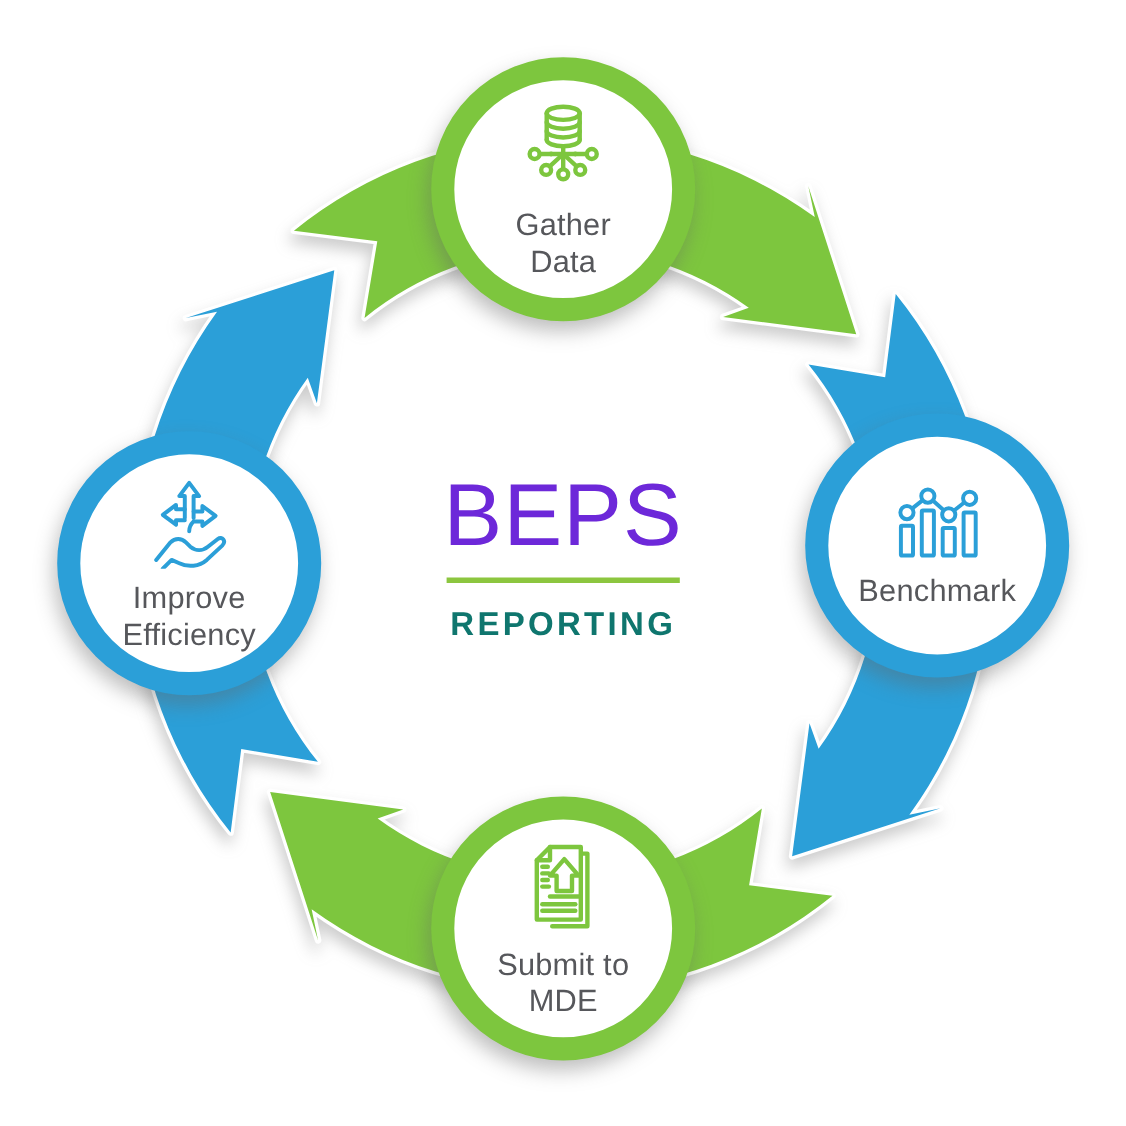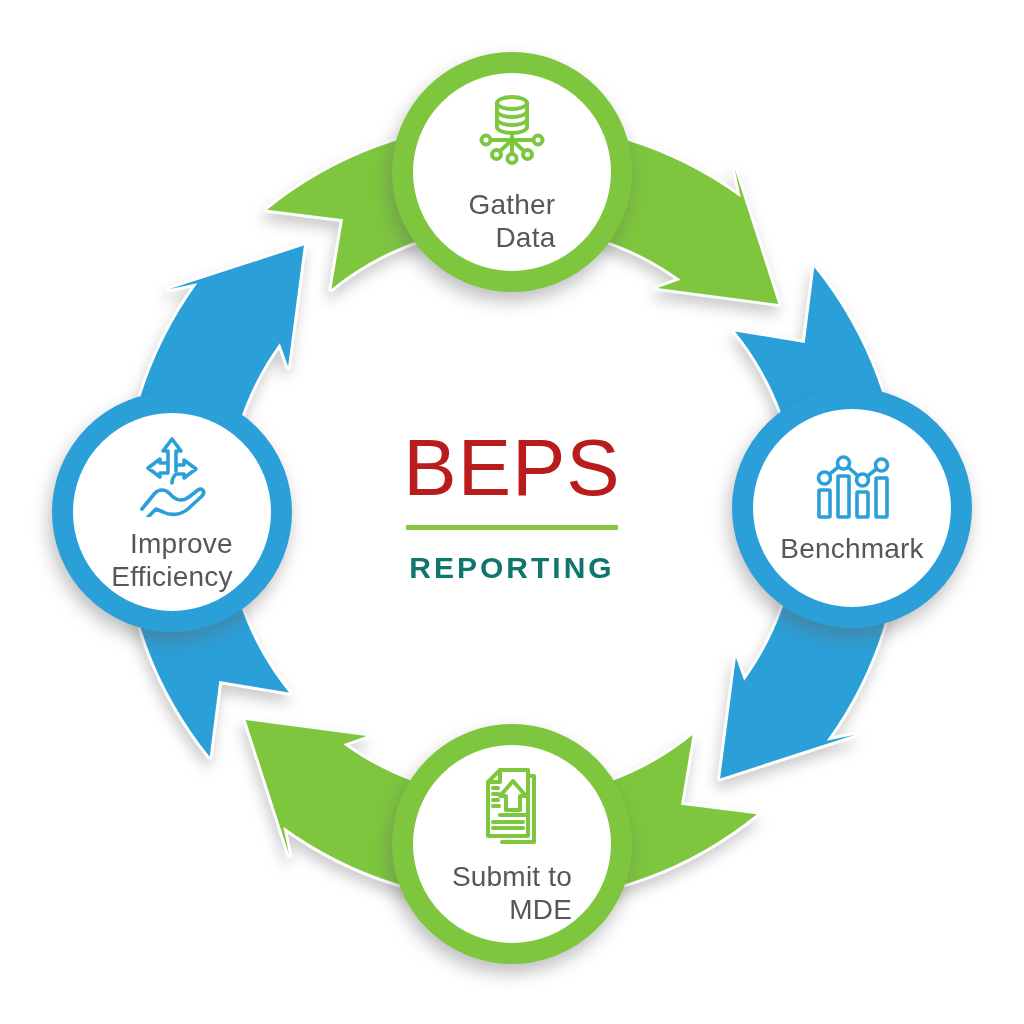--- a/index.html
+++ b/index.html
@@ -37,28 +37,28 @@
     position: absolute;
     width: 240px;
     height: 240px;
     box-sizing: border-box;
     border-radius: 50%;
     background: #ffffff;
     display: flex;
     flex-direction: column;
     align-items: center;
     justify-content: center;
-    text-align: right;
+    text-align: center;
     filter: drop-shadow(-3px 9px 9px rgba(100,100,100,0.42));
   }
   .node.green { border: 21px solid #7DC63E; }
   .node.blue  { border: 21px solid #2B9FD8; }
 
   .node-top    { left: 392px; top:  52px; }
-  .node-right  { left: 732px; top: 388px; }
+  .node-right  { left: 732px; top: 376px; }
   .node-bottom { left: 392px; top: 724px; }
   .node-left   { left:  52px; top: 392px; }
 
   .node-icon {
     display: block;
     margin-bottom: 10px;
   }
   .node-icon svg { display: block; }
 
   .node-label {
@@ -75,21 +75,21 @@
     left: 50%;
     top: 428px;
     transform: translateX(-50%);
     width: 320px;
     text-align: center;
   }
   .center-title {
     font-size: 80px;
     line-height: 1.0;
     font-weight: 400;
-    color: #b91c1c;
+    color: #6d28d9;
     letter-spacing: 1px;
   }
   .center-divider {
     width: 212px;
     height: 5px;
     background: #8CC63F;
     border: none;
     margin: 17px auto 21px auto;
   }
   .center-subtitle {

